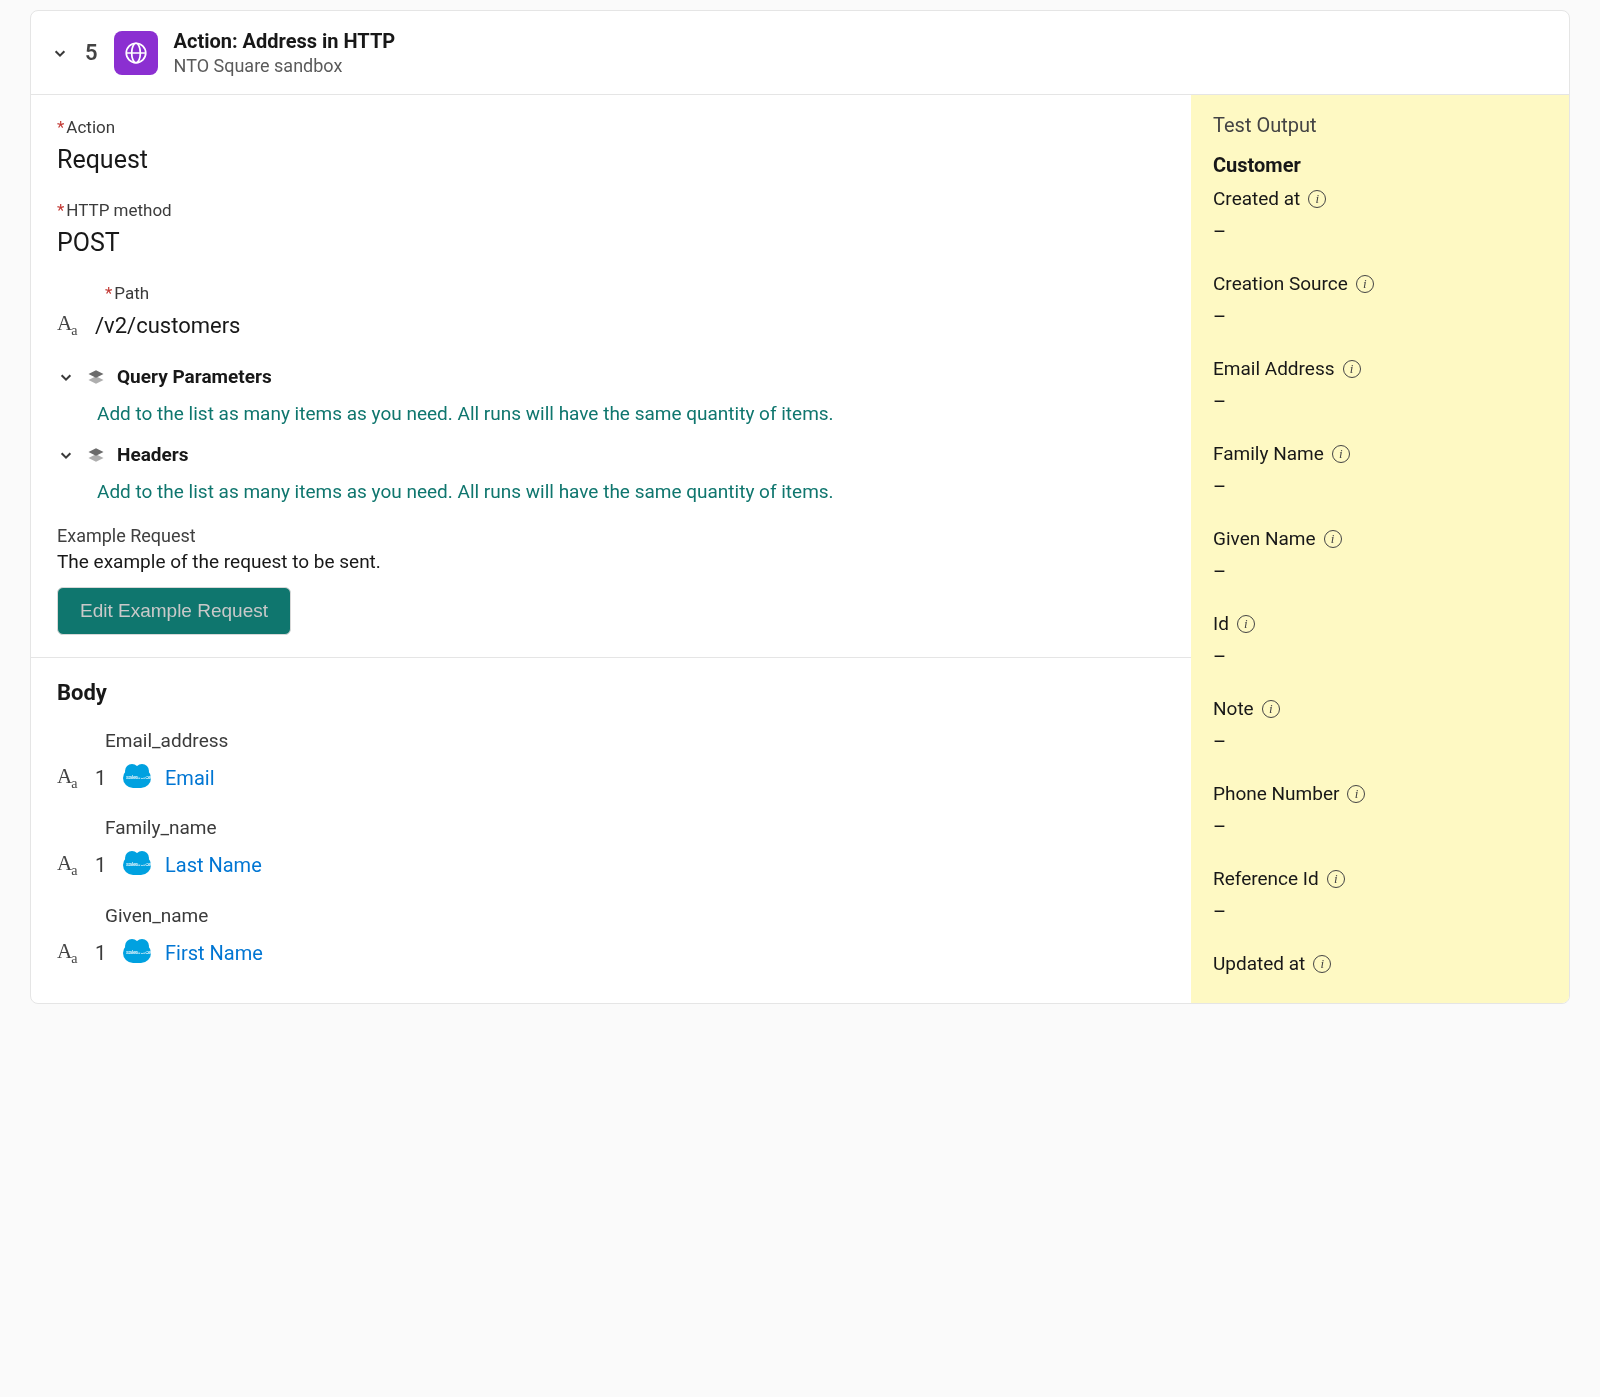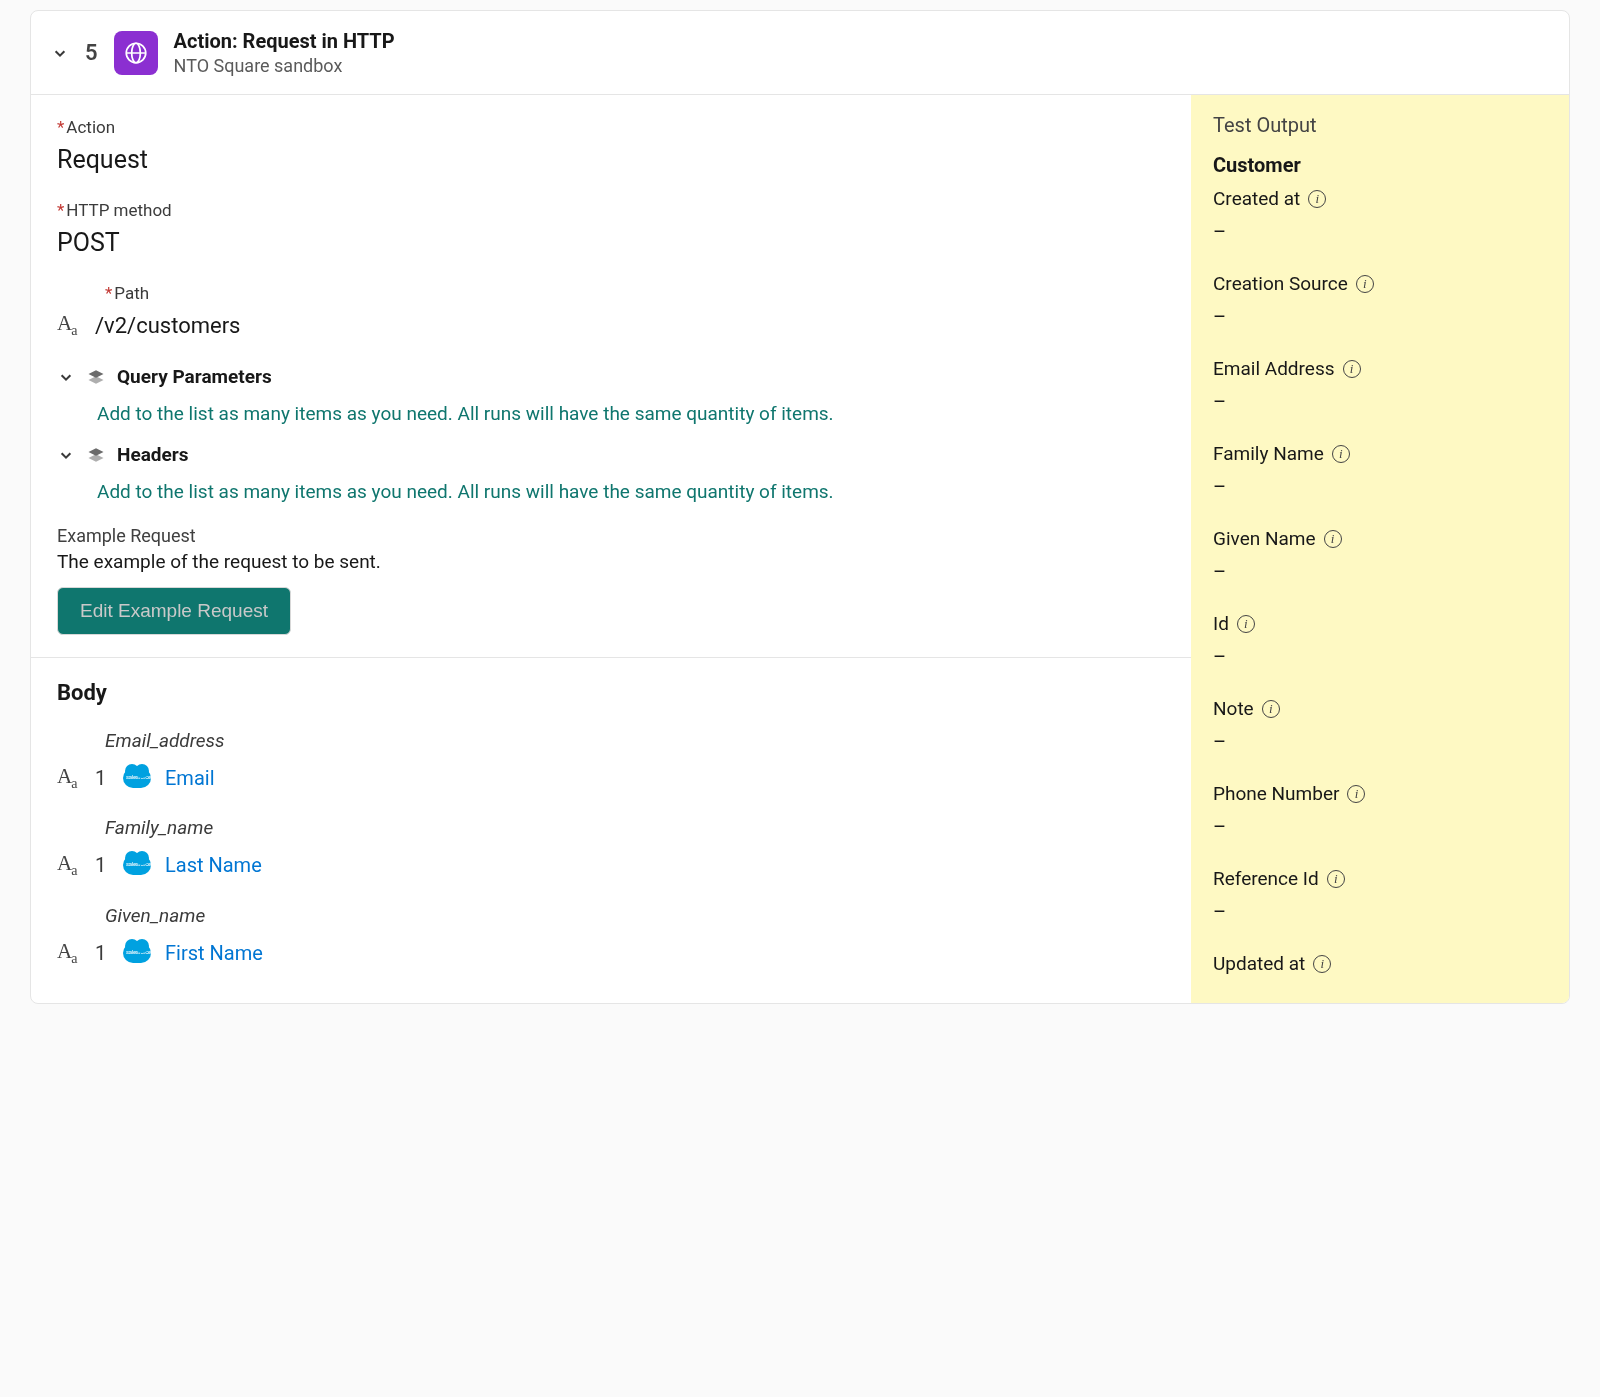--- a/index.html
+++ b/index.html
@@ -30,21 +30,21 @@
 .stack-icon { width: 18px; height: 18px; }
 .stack-icon svg { width:18px; height:18px; fill:#6b6b6b; }
 .col-title { font-size: 19px; font-weight: 700; }
 .helper { font-size: 19px; color: #0f766e; margin-top: 14px; padding-left: 40px; }
 .col-group { margin-top: 18px; margin-bottom: 8px; }
 .example-label { font-size: 18px; color: #404040; margin-top: 22px; }
 .example-desc { font-size: 19px; color: #181818; margin-top: 4px; }
 .edit-btn { margin-top: 14px; padding: 12px 22px; font-size: 19px; color: #c9c9c9; background: #0f766e; border: 1px solid #d8d8d8; border-radius: 6px; cursor: default; }
 .body-title { font-size: 22px; font-weight: 700; }
 .body-field { margin-top: 24px; }
-.body-label { font-size: 19px; color: #3b3b3b; padding-left: 48px; font-style: italic; }
+.body-label { font-size: 19px; color: #3b3b3b; padding-left: 48px; }
 .body-row { display: flex; align-items: center; gap: 14px; margin-top: 12px; }
 .sf-badge { width: 28px; height: 20px; border-radius: 10px; background: #00a1e0; position: relative; }
 .sf-badge::before, .sf-badge::after { content: ""; position: absolute; background: #00a1e0; border-radius: 50%; }
 .sf-badge::before { width: 14px; height: 14px; top: -4px; left: 2px; }
 .sf-badge::after { width: 14px; height: 14px; top: -4px; right: 2px; }
 .sf-text { position: absolute; font-size: 6px; color: #fff; left: 3px; top: 5px; letter-spacing: -0.3px; }
 .pill-text { font-size: 20px; color: #0176d3; }
 .idx { font-size: 20px; color: #3b3b3b; min-width: 14px; }
 .right-title { font-size: 20px; color: #444; margin-bottom: 16px; }
 .right-h2 { font-size: 20px; font-weight: 700; margin-bottom: 10px; }
@@ -66,21 +66,21 @@
       </span>
       <span class="step-num">5</span>
       <span class="step-icon">
         <svg width="26" height="26" viewBox="0 0 24 24" fill="none" stroke="#fff" stroke-width="1.6">
           <circle cx="12" cy="12" r="9"></circle>
           <ellipse cx="12" cy="12" rx="4" ry="9"></ellipse>
           <line x1="3" y1="12" x2="21" y2="12"></line>
         </svg>
       </span>
       <div>
-        <div class="step-title">Action: Request in HTTP</div>
+        <div class="step-title">Action: Address in HTTP</div>
         <div class="step-sub">NTO Square sandbox</div>
       </div>
     </div>
 
     <div class="two-col">
       <div class="left">
         <div class="section">
           <div class="field-block">
             <div class="label"><span class="req">*</span><span>Action</span></div>
             <div class="value">Request</div>

